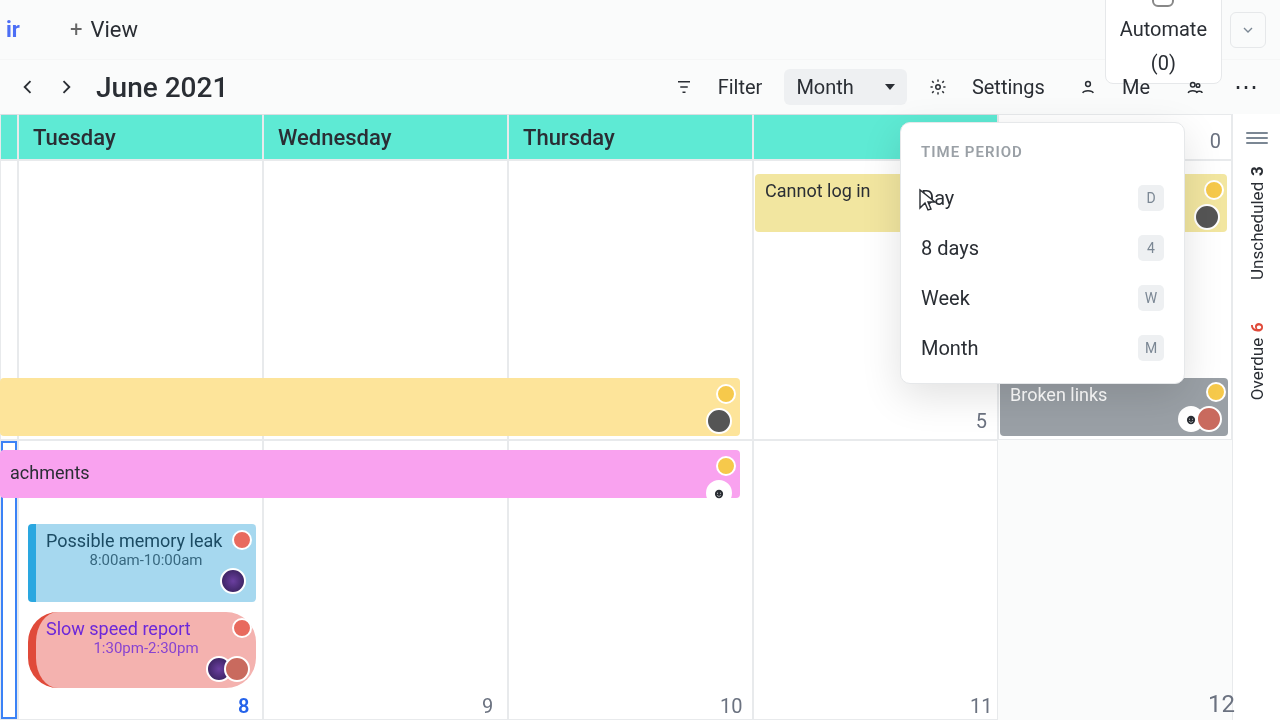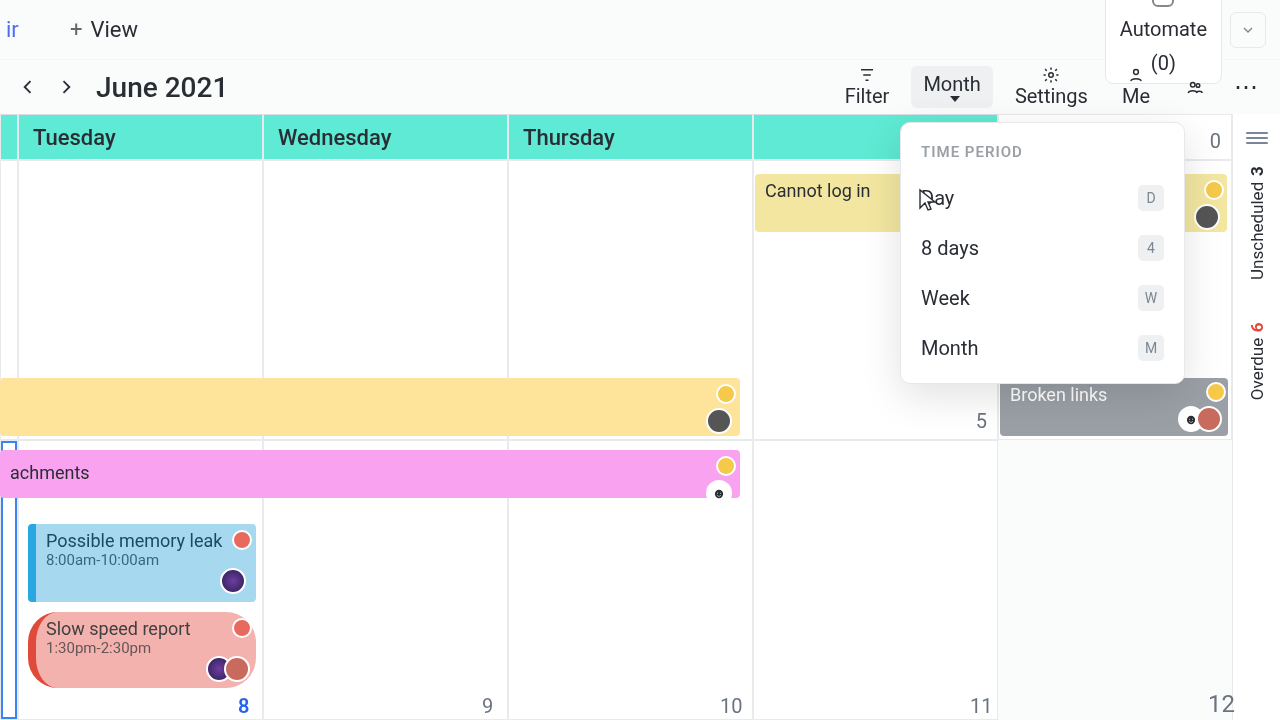--- a/index.html
+++ b/index.html
@@ -1,34 +1,34 @@
 <!DOCTYPE html>
 <html><head>
 <meta charset="utf-8">
 <style>
   * { box-sizing: border-box; margin: 0; padding: 0; font-family: -apple-system, BlinkMacSystemFont, "Segoe UI", Roboto, Helvetica, Arial, sans-serif; }
   body { width:1280px; height:720px; overflow:hidden; background:#fafbfb; color:#2a2e34; position:relative; }
 
   
   .topbar { height:60px; display:flex; align-items:center; padding:0 14px; border-bottom:1px solid rgba(0,0,0,0.02); }
-  .nametrunc { color:#4c6ef5; font-size:22px; font-weight:400; margin-left:-8px; width:16px; overflow:hidden; white-space:nowrap;}
+  .nametrunc { color:#4c6ef5; font-size:22px; font-weight:700; margin-left:-8px; width:16px; overflow:hidden; white-space:nowrap;}
   .add-view { display:flex; align-items:center; gap:8px; margin-left:48px; color:#2a2e34; font-size:22px; cursor:pointer; }
   .add-view .plus { font-size:22px; color:#666; }
   .automate { margin-left:auto; display:flex; align-items:center; gap:10px; border:1px solid #e6e8ea; border-radius:8px; padding:8px 14px; background:#fff; font-size:20px; color:#2a2e34; cursor:pointer;flex-direction:column;}
   .robot { width:22px; height:22px; border:2px solid #888; border-radius:6px; position:relative;}
   .robot::before { content:""; position:absolute; top:-6px; left:50%; width:2px; height:6px; background:#888;}
   .robot::after { content:"• •"; position:absolute; top:2px; left:0; right:0; text-align:center; font-size:9px; color:#888; letter-spacing:1px;}
   .chev { border:1px solid #e6e8ea; border-radius:6px; width:36px; height:36px; display:flex; align-items:center; justify-content:center; margin-left:8px; color:#7b8794; cursor:pointer;}
 
   
   .toolbar { height:54px; display:flex; align-items:center; padding:0 14px 0 14px; gap:10px; }
   .nav-arrow { width:28px; height:36px; display:flex; align-items:center; justify-content:center; color:#2a2e34; font-size:22px; cursor:pointer; }
   .period-title { font-size:28px; font-weight:500; margin-left:6px; }
   .toolbar .spacer { flex:1; }
-  .tbtn { display:flex; align-items:center; gap:0; font-size:20px; color:#2a2e34; padding:6px 12px; border-radius:6px; cursor:pointer;flex-direction:column;}
+  .tbtn { display:flex; align-items:center; gap:25px; font-size:20px; color:#2a2e34; padding:6px 12px; border-radius:6px; cursor:pointer;}
   .tbtn.active { background:#eef0f2; }
   .tbtn svg { width:18px; height:18px; stroke:#2a2e34; fill:none; stroke-width:2;}
   .caret-down::after{content:"";display:inline-block;margin-left:6px;border-left:5px solid transparent;border-right:5px solid transparent;border-top:6px solid #2a2e34;vertical-align:middle;}
   .people-icon{width:22px;height:22px;display:flex;align-items:center;justify-content:center;}
   .dots { font-size:24px; letter-spacing:2px; cursor:pointer; padding:0 6px;}
 
   
   .grid { position:absolute; top:114px; left:0; width:1232px; bottom:0; display:grid; grid-template-columns: 18px 245px 245px 245px 245px 234px; grid-template-rows: 46px 1fr 1fr; }
   .dayhead { border:1px solid #e8eaec; border-top:1px solid #d9dde1; background:#5eead4; padding:10px 14px; font-size:22px; font-weight:500; }
   .dayhead.trunc{padding:10px 0; overflow:hidden;}
@@ -36,28 +36,28 @@
   .cell .num { position:absolute; bottom:6px; right:10px; font-size:20px; color:#6b7280; }
   .cell .numtop { position:absolute; top:4px; left:8px; font-size:18px; color:#6b7280;}
   .cell.today { box-shadow: inset 0 0 0 2px #3b82f6; }
 
   
   .event { position:absolute; border-radius:4px; padding:6px 10px; font-size:18px; color:#2a2e34; }
   .ev-yellow{ background:#fde49a; }
   .ev-yellow-dim{ background:#f2e6a0; }
   .ev-magenta{ background:#f9a2ef; }
   .ev-sky{ background:#a6d8ef; border-left:8px solid #2aa7e0; color:#1b4b63;}
-  .ev-red{ background:#f4b2af; border-left:8px solid #e04a3a; color:#404040;border-radius:30px;}
+  .ev-red{ background:#f4b2af; border-left:8px solid #e04a3a; color:#6d28d9;border-radius:30px;}
   .ev-gray{ background:#9aa0a6; color:#fff;}
   .badge-dot{position:absolute; width:20px;height:20px;border-radius:50%;background:#f6c94b;border:2px solid #fff;}
   .badge-dot.red{background:#e86a5e;}
   .avatar{ width:26px;height:26px;border-radius:50%;background:#555;border:2px solid #fff; position:absolute;}
   .avatar.purple{background:radial-gradient(circle,#6b3fa0,#2d1b4f);}
   .avatar.face{background:#fff;display:flex;align-items:center;justify-content:center;font-size:14px;}
-  .subtime{font-size:15px;opacity:.8;}
+  .subtime{font-size:15px;opacity:.8;text-align:center;}
 
   
   .dropdown { position:absolute; top:122px; left:900px; width:285px; background:#fff; border:1px solid #e6e8ea; border-radius:10px; box-shadow:0 12px 40px rgba(0,0,0,.12); padding:14px 0 10px; z-index:50;}
   .dropdown .hdr{ font-size:15px; letter-spacing:1px; color:#9aa0a6; font-weight:600; padding:6px 20px 12px;}
   .dd-item{ display:flex; align-items:center; justify-content:space-between; padding:12px 20px; font-size:20px; cursor:pointer;}
   .dd-item .kbd{ width:26px;height:26px;border-radius:5px;background:#eef0f2;color:#7b8794;font-size:14px;display:flex;align-items:center;justify-content:center;}
   .cursor{position:absolute; top:188px; left:917px; z-index:60; font-size:20px;}
 
   
   .rail{ position:absolute; top:114px; right:0; width:48px; bottom:0; background:#fff; border-left:1px solid #e8eaec; display:flex; flex-direction:column; align-items:center; padding-top:18px; gap:12px;}

